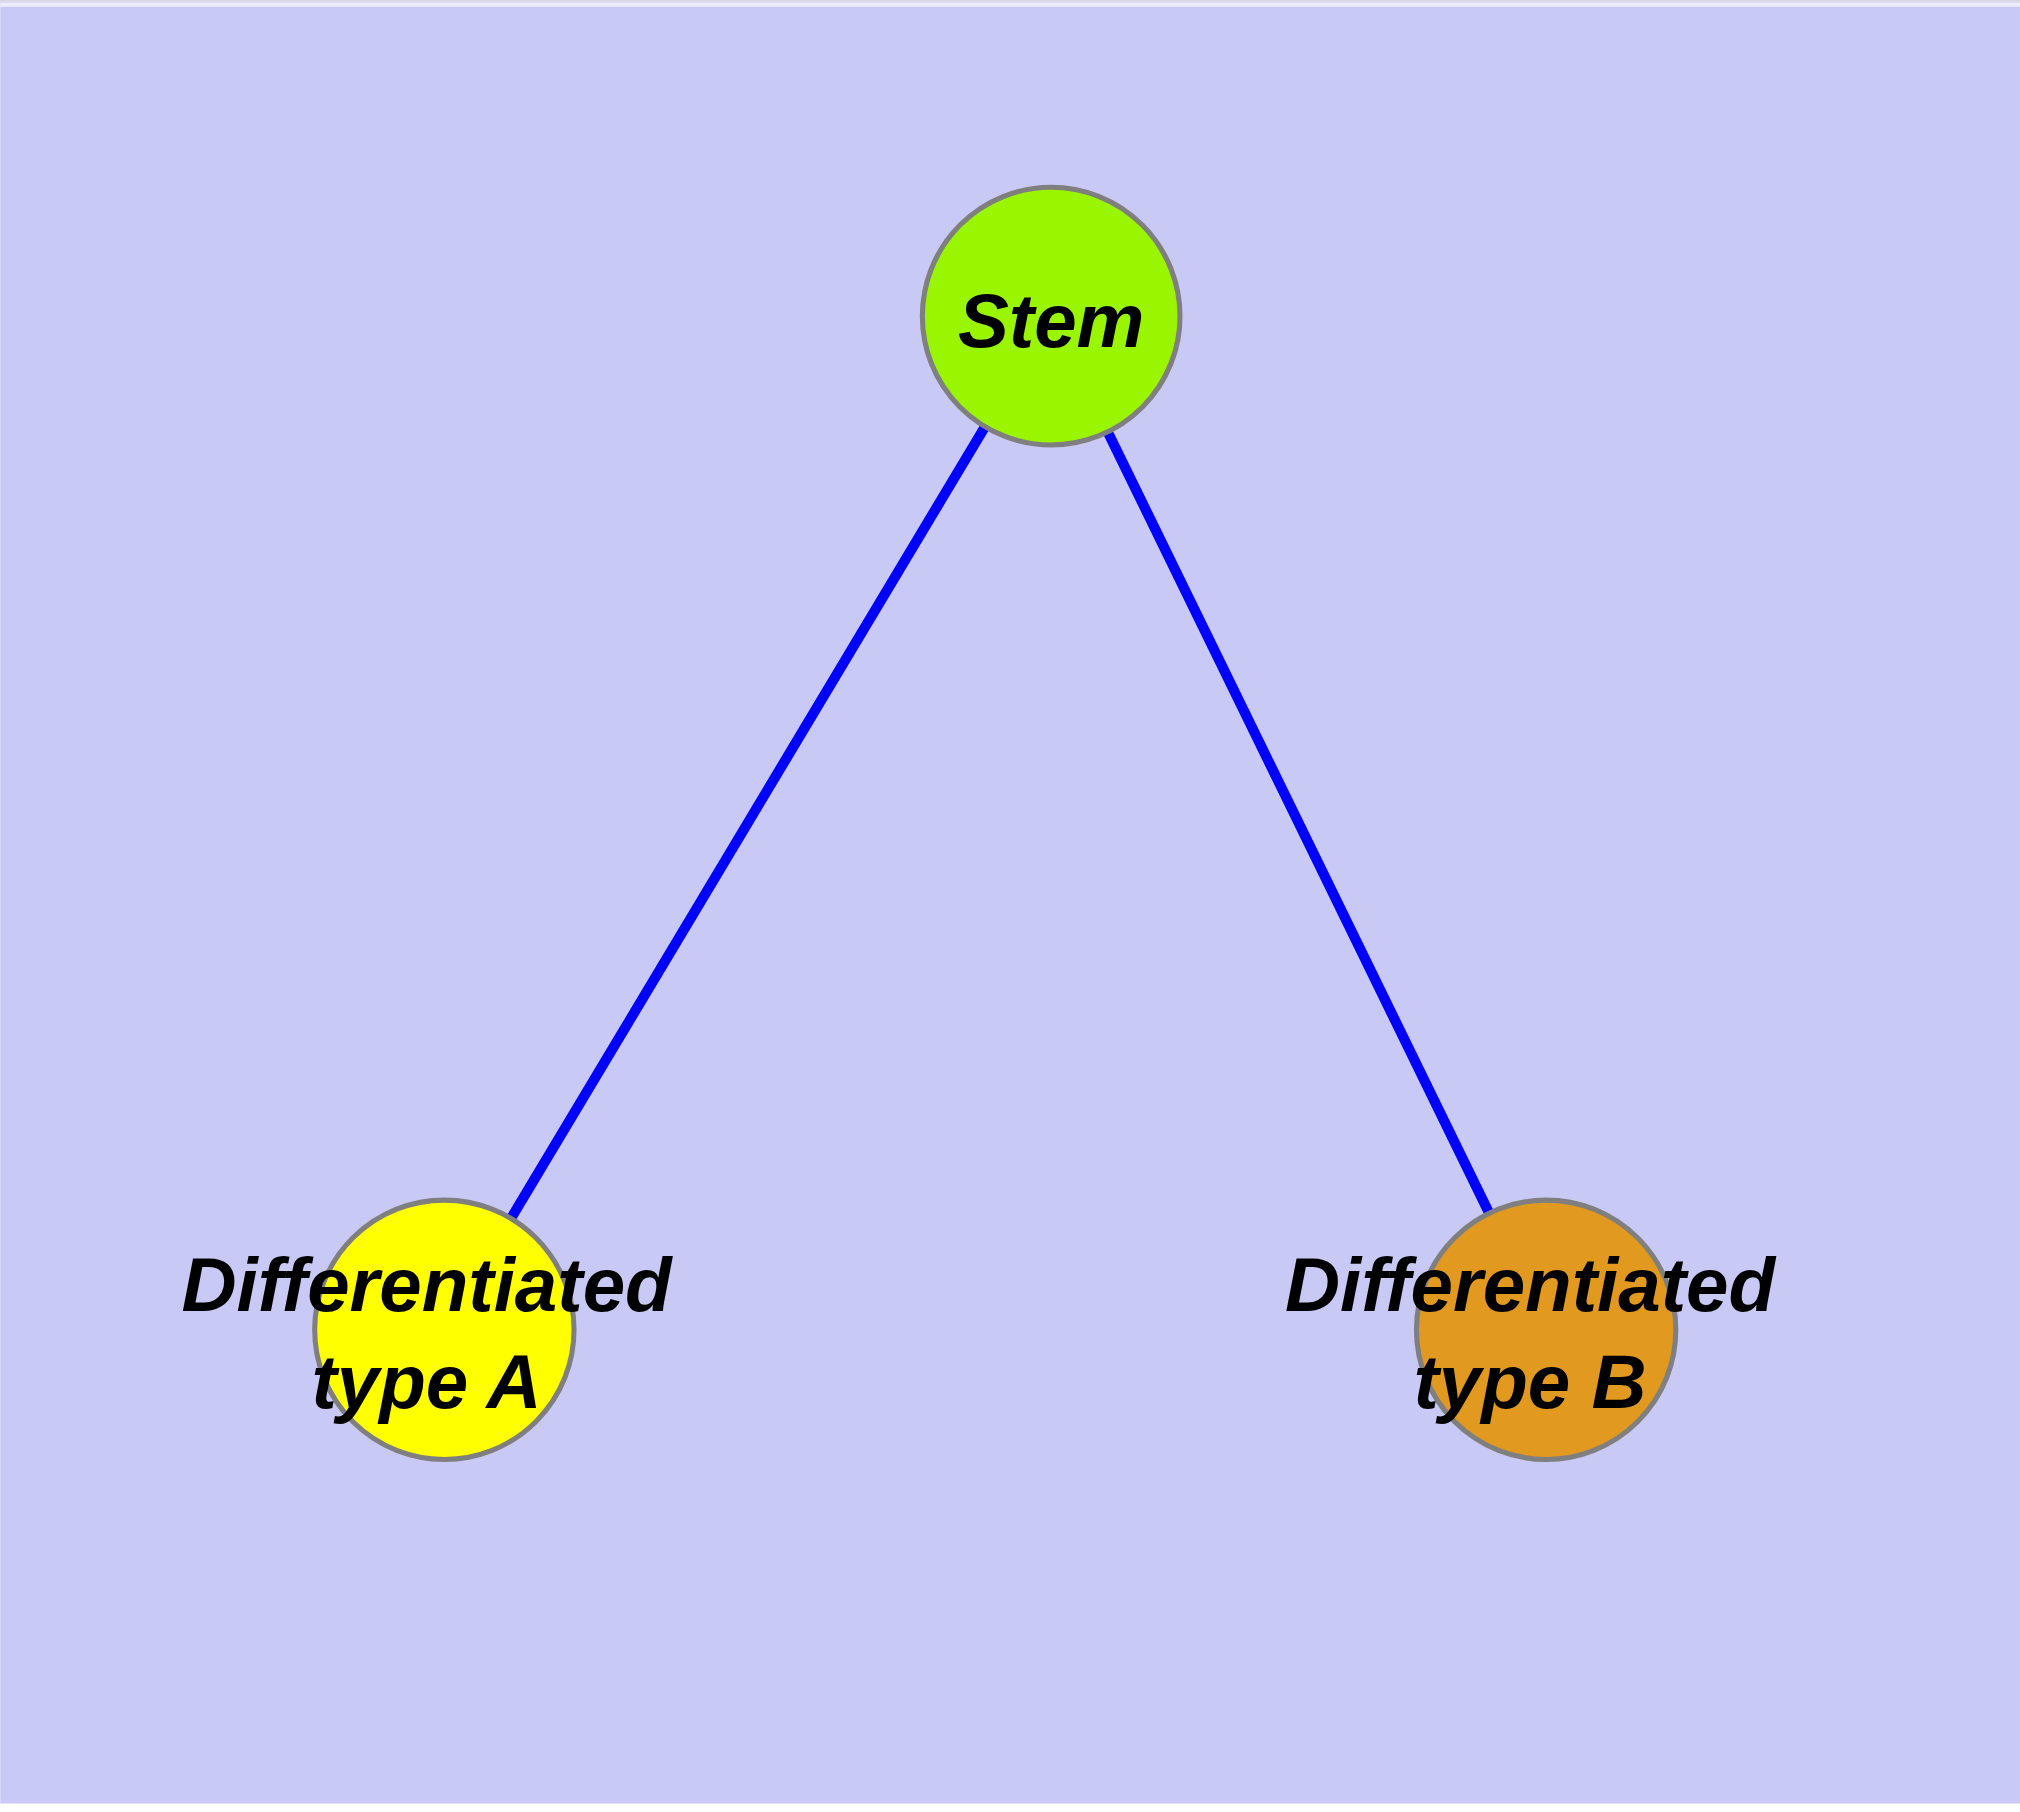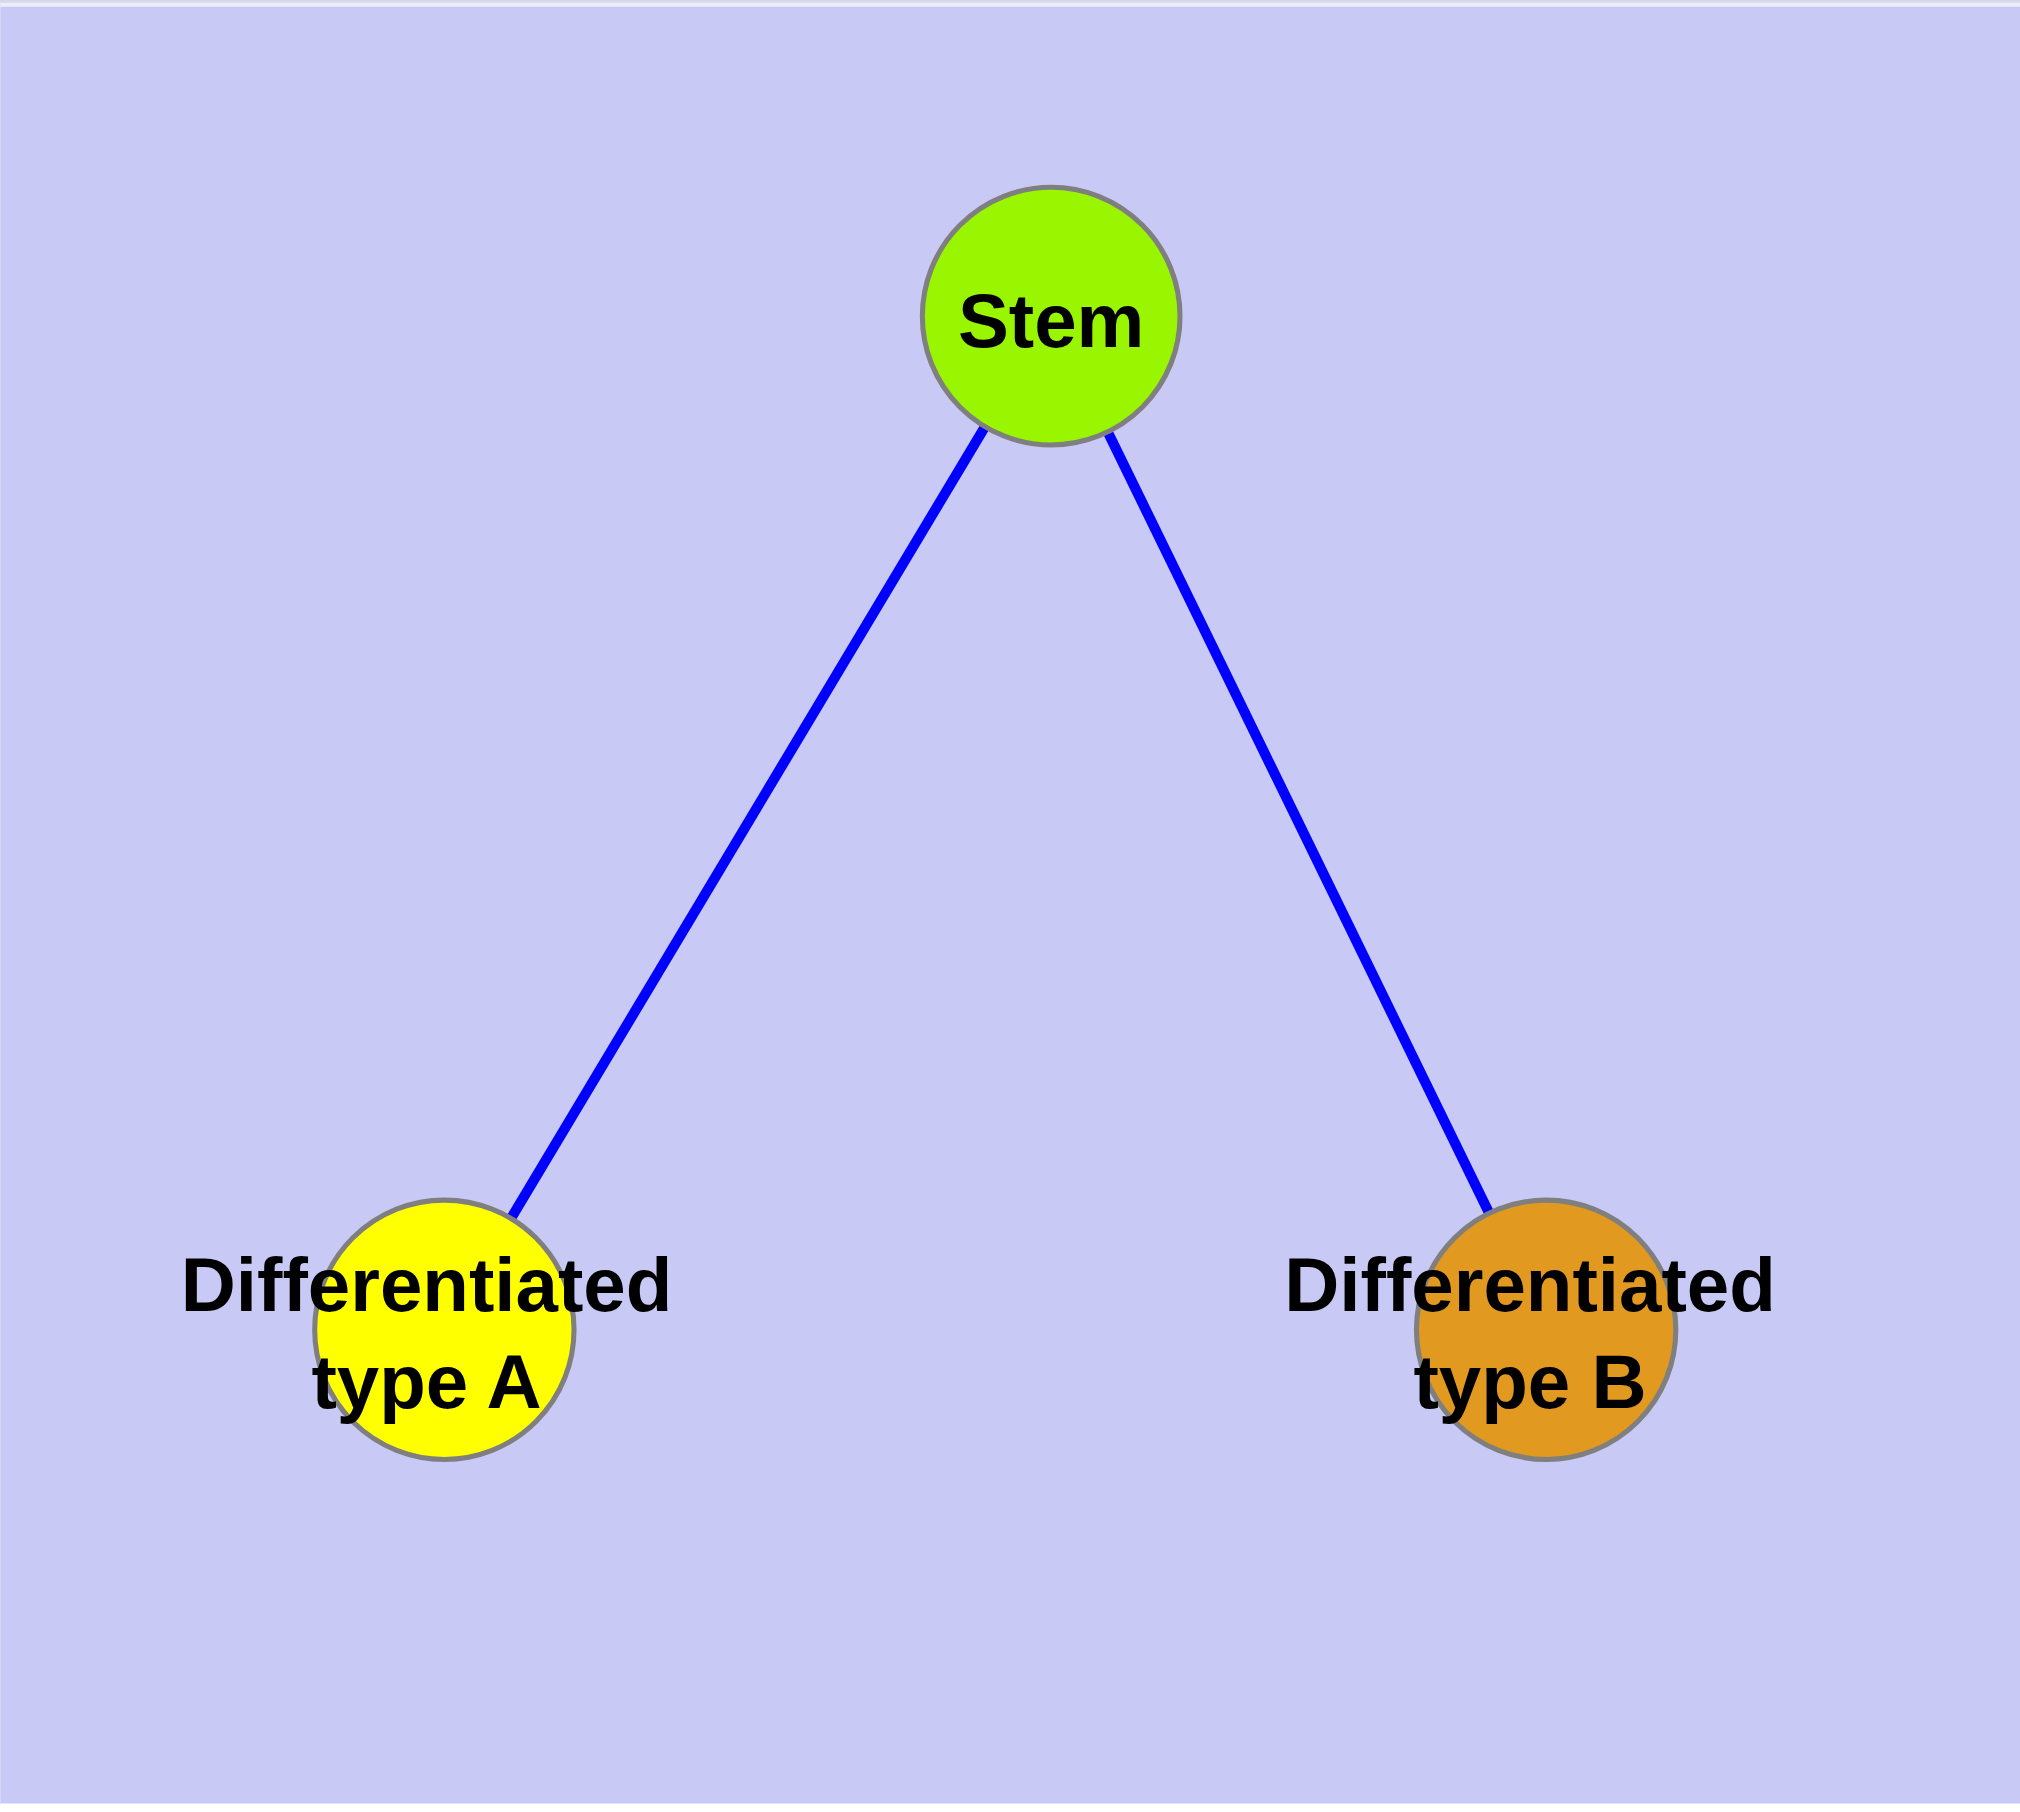--- a/index.html
+++ b/index.html
@@ -8,20 +8,21 @@
     width: 2021px;
     height: 1812px;
     background: #ffffff;
     font-family: "Liberation Sans", sans-serif;
     overflow: hidden;
   }
   .stage {
     position: relative;
     width: 2021px;
     height: 1812px;
+    font-style: italic;
   }
   svg {
     display: block;
     width: 2021px;
     height: 1812px;
   }
   .node-label {
     font-family: "Liberation Sans", sans-serif;
     font-weight: bold;
     font-size: 90px;

